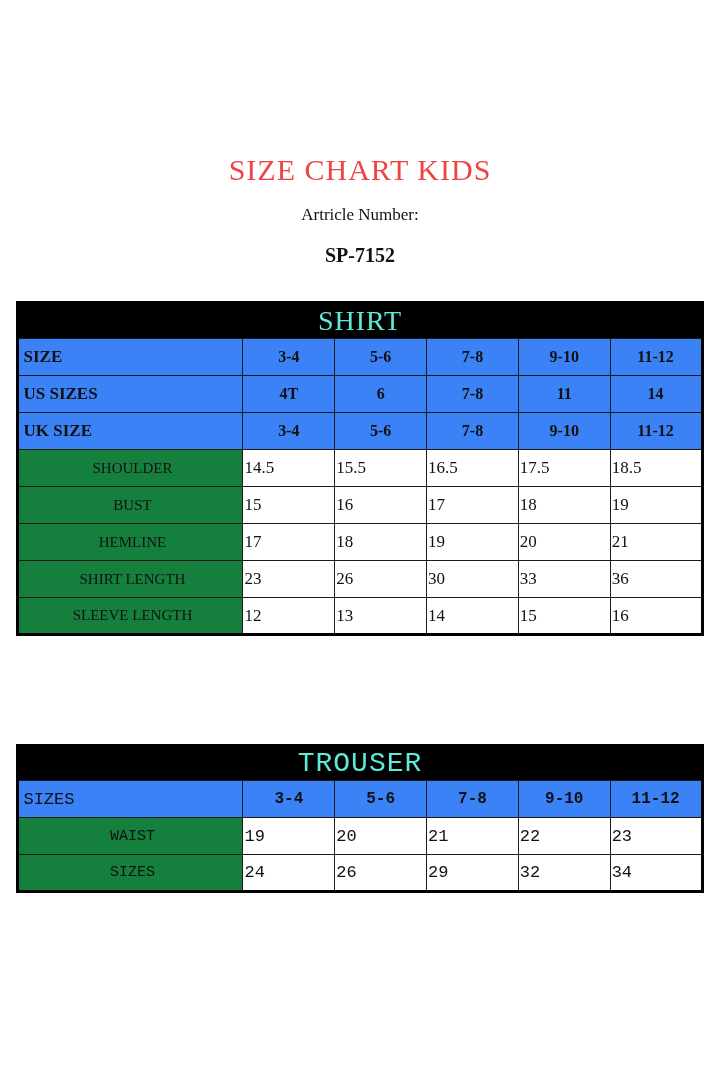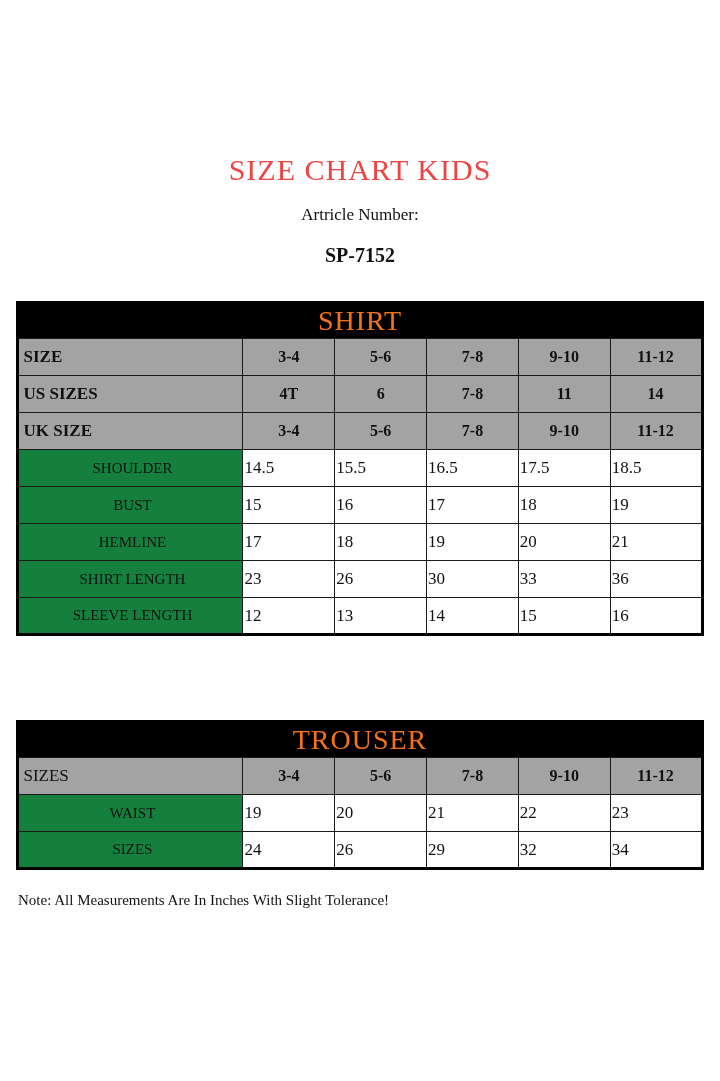--- a/index.html
+++ b/index.html
@@ -38,37 +38,37 @@
     line-height: 26px;
   }
   .chart-table {
     width: 684px;
     margin: 0 auto;
     border-collapse: collapse;
     table-layout: fixed;
     border: 3px solid #000000;
   }
   .shirt-table-wrap { margin-top: 33px; }
-  .trouser-table-wrap { margin-top: 84px; }
+  .trouser-table-wrap { margin-top: 108px; font-family: Liberation Mono, monospace; }
   .chart-table td {
     border: 1px solid #1a1a1a;
     box-sizing: border-box;
     overflow: hidden;
     white-space: nowrap;
   }
   .table-header-cell {
     background: #000000;
-    color: #f97316;
+    color: #5eead4;
     text-align: center;
     font-size: 28px;
     letter-spacing: 1px;
     height: 22px;
     border: 1px solid #000000;
   }
-  .size-row { background: #a3a3a3; }
+  .size-row { background: #3b82f6; }
   .size-row td { height: 37px; }
   .size-row .label-cell {
     font-weight: bold;
     font-size: 17px;
     padding-left: 4px;
     text-align: left;
   }
   .size-row .value-cell {
     font-weight: bold;
     font-size: 16px;
@@ -224,15 +224,14 @@
             <td class="value-cell">24</td>
             <td class="value-cell">26</td>
             <td class="value-cell">29</td>
             <td class="value-cell">32</td>
             <td class="value-cell">34</td>
           </tr>
         </tbody>
     </table>
   </div>
 
-  <div class="note-text">Note: All Measurements Are In Inches With Slight Tolerance!</div>
 
 </div>
 
 </body></html>

